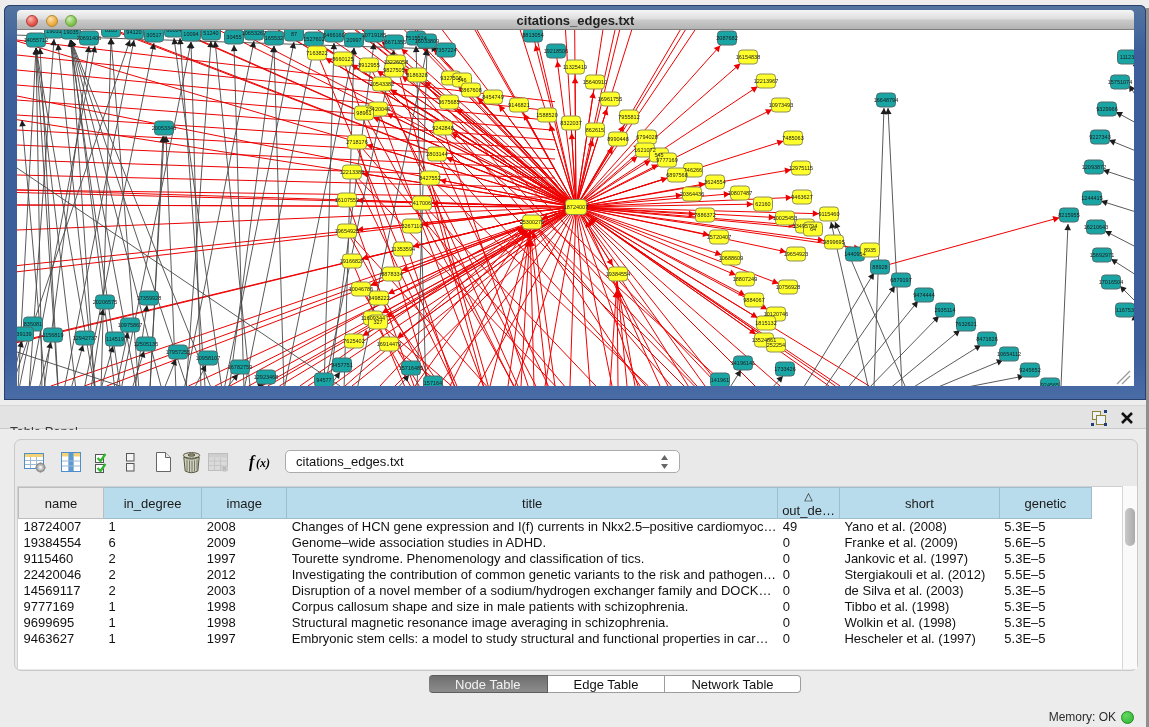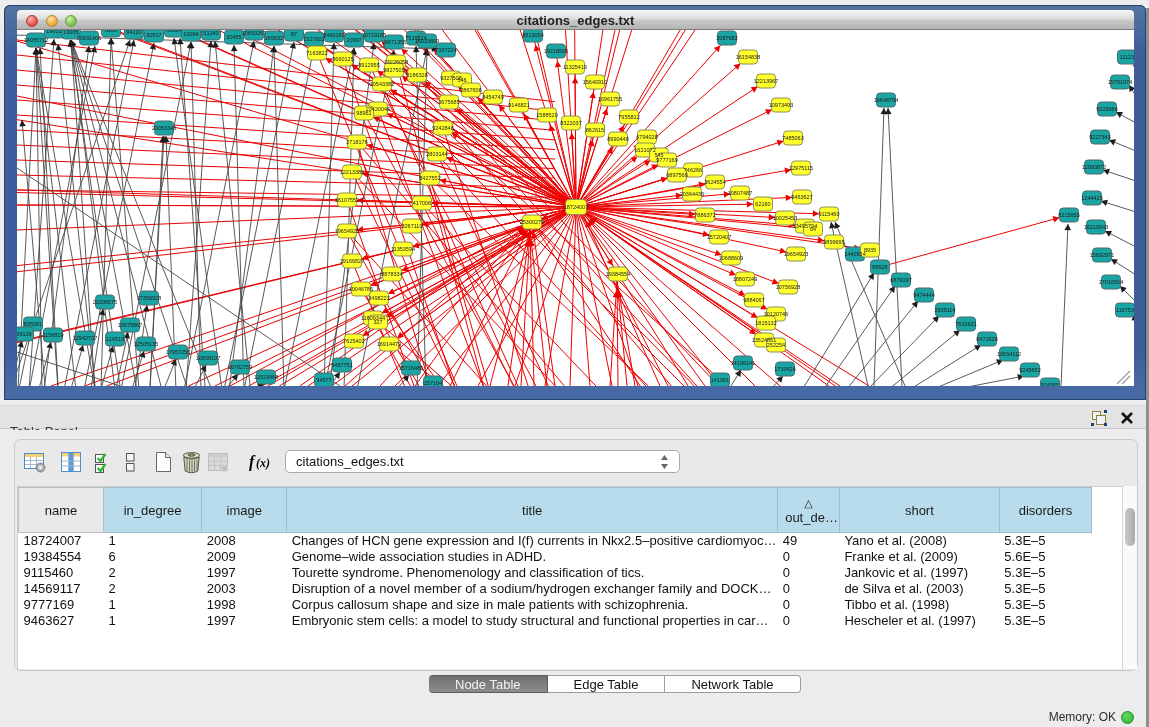--- a/index.html
+++ b/index.html
@@ -14,21 +14,21 @@
 border-top:1px solid #d6d6d6;border-bottom:1px solid #c9c9c9}
 #tp-bar .t{position:absolute;left:10px;top:18px;font-size:13px;color:#3a3a3a}
 #panel{position:absolute;left:0px;top:430px;width:1146px;height:297px;background:#ececec}
 #box{position:absolute;left:14px;top:9px;width:1124px;height:232px;border:1px solid #c9c9c9;border-radius:7px;background:#e9e9e9}
 #toolbar{position:absolute;left:8px;top:10px;height:24px;width:1100px}
 #toolbar .ic{position:absolute;top:0}
 #dd{position:absolute;left:262px;top:0px;width:395px;height:23px;background:#fff;border:1px solid #ababab;border-radius:5px;font-size:13px;color:#111;line-height:21px;padding-left:10px}
 #dd .ar{position:absolute;right:10px;top:3px;width:9px;height:16px}
 #tbl{position:absolute;left:2px;top:46px;width:1106px;height:183px;background:#fff;overflow:hidden;border:1px solid #cfcfcf;border-width:1px 0 0 1px}
 table{border-collapse:collapse;table-layout:fixed;width:1074px;font-size:13px;color:#111}
-th{background:#b9dcec;border:1px solid #9fbecd;font-weight:normal;font-size:13px;height:21px;padding:7px;color:#1a1a1a}
+th{background:#b9dcec;border:1px solid #9fbecd;font-weight:normal;font-size:13px;height:21px;padding:0;color:#1a1a1a}
 th.c1{background:#e9e9e9;border-color:#bdbdbd}
 td{height:16px;padding:0 0 0 5px;white-space:nowrap;overflow:hidden}
 .c1{width:84px}.c2{width:97px}.c3{width:84px}.c4{width:485px}.c5{width:61px}.c6{width:158px}.c7{width:91px}
 #vsb{position:absolute;right:0px;top:46px;width:15px;height:183px;background:#fafafa;border-left:1px solid #d5d5d5}
 #vsb .th{position:absolute;left:2px;top:22px;width:10px;height:38px;border-radius:5px;background:linear-gradient(90deg,#c9c9c9,#ababab)}
 #tabs{position:absolute;left:429px;top:675px;height:18px;display:flex;font-size:13px}
 #tabs div{padding:0 26px;line-height:17px;background:#fff;border:1px solid #9d9d9d;border-left:none;color:#111}
 #tabs div.sel{background:linear-gradient(180deg,#6f6f6f,#8c8c8c);color:#f2f2f2;border-color:#5d5d5d;border-radius:4px 0 0 4px}
 #tabs div:last-child{border-radius:0 4px 4px 0}
 #mem{position:absolute;right:33px;top:710px;font-size:12px;color:#2c2c2c}
@@ -937,21 +937,21 @@
   <div id="tbl">
    <table>
     <tbody>
             <tr>
               <th class="c1">name</th>
               <th class="c2">in_degree</th>
               <th class="c3">image</th>
               <th class="c4">title</th>
               <th class="c5"><span style="font-size:11px">△</span> out_de…</th>
               <th class="c6">short</th>
-              <th class="c7">disorders</th>
+              <th class="c7">genetic</th>
             </tr>
     <tr>
               <td class="c1">18724007</td>
               <td class="c2">1</td>
               <td class="c3">2008</td>
               <td class="c4">Changes of HCN gene expression and I(f) currents in Nkx2.5–positive cardiomyoc…</td>
               <td class="c5">49</td>
               <td class="c6">Yano et al. (2008)</td>
               <td class="c7">5.3E–5</td>
             </tr>
@@ -967,35 +967,53 @@
 <tr>
               <td class="c1">9115460</td>
               <td class="c2">2</td>
               <td class="c3">1997</td>
               <td class="c4">Tourette syndrome. Phenomenology and classification of tics.</td>
               <td class="c5">0</td>
               <td class="c6">Jankovic et al. (1997)</td>
               <td class="c7">5.3E–5</td>
             </tr>
 <tr>
+              <td class="c1">22420046</td>
+              <td class="c2">2</td>
+              <td class="c3">2012</td>
+              <td class="c4">Investigating the contribution of common genetic variants to the risk and pathogen…</td>
+              <td class="c5">0</td>
+              <td class="c6">Stergiakouli et al. (2012)</td>
+              <td class="c7">5.5E–5</td>
+            </tr>
+<tr>
               <td class="c1">14569117</td>
               <td class="c2">2</td>
               <td class="c3">2003</td>
               <td class="c4">Disruption of a novel member of a sodium/hydrogen exchanger family and DOCK…</td>
               <td class="c5">0</td>
               <td class="c6">de Silva et al. (2003)</td>
               <td class="c7">5.3E–5</td>
             </tr>
 <tr>
               <td class="c1">9777169</td>
               <td class="c2">1</td>
               <td class="c3">1998</td>
               <td class="c4">Corpus callosum shape and size in male patients with schizophrenia.</td>
               <td class="c5">0</td>
               <td class="c6">Tibbo et al. (1998)</td>
+              <td class="c7">5.3E–5</td>
+            </tr>
+<tr>
+              <td class="c1">9699695</td>
+              <td class="c2">1</td>
+              <td class="c3">1998</td>
+              <td class="c4">Structural magnetic resonance image averaging in schizophrenia.</td>
+              <td class="c5">0</td>
+              <td class="c6">Wolkin et al. (1998)</td>
               <td class="c7">5.3E–5</td>
             </tr>
 <tr>
               <td class="c1">9463627</td>
               <td class="c2">1</td>
               <td class="c3">1997</td>
               <td class="c4">Embryonic stem cells: a model to study structural and functional properties in car…</td>
               <td class="c5">0</td>
               <td class="c6">Hescheler et al. (1997)</td>
               <td class="c7">5.3E–5</td>

